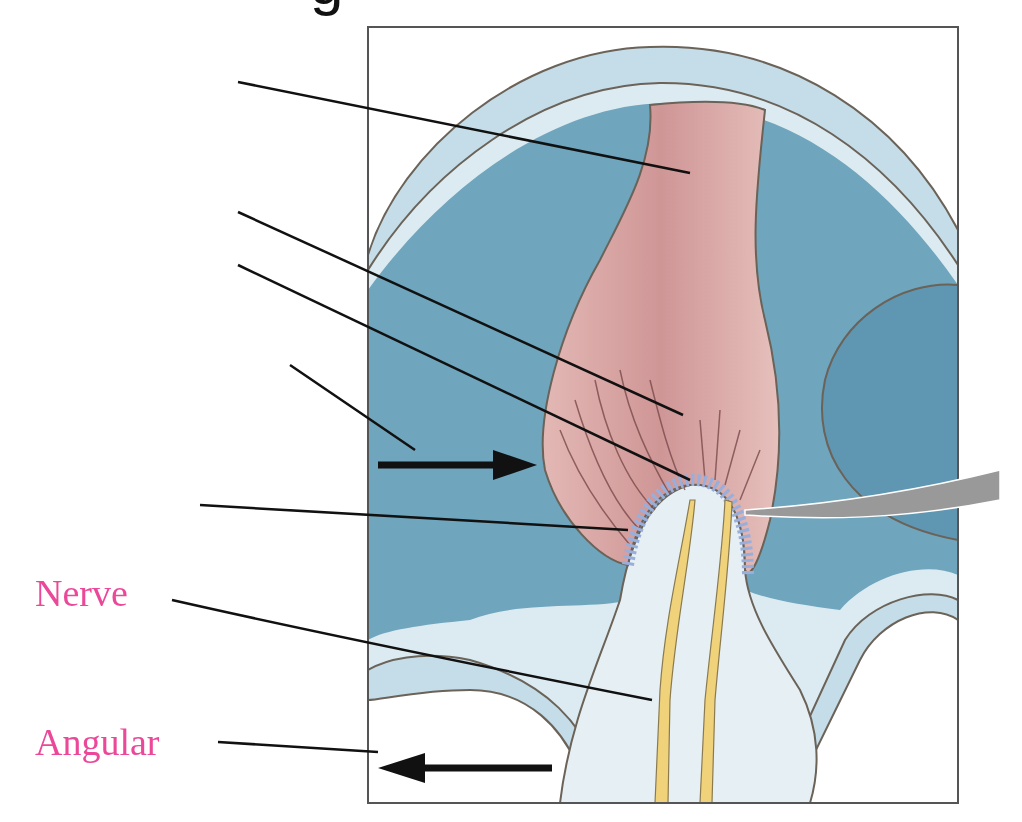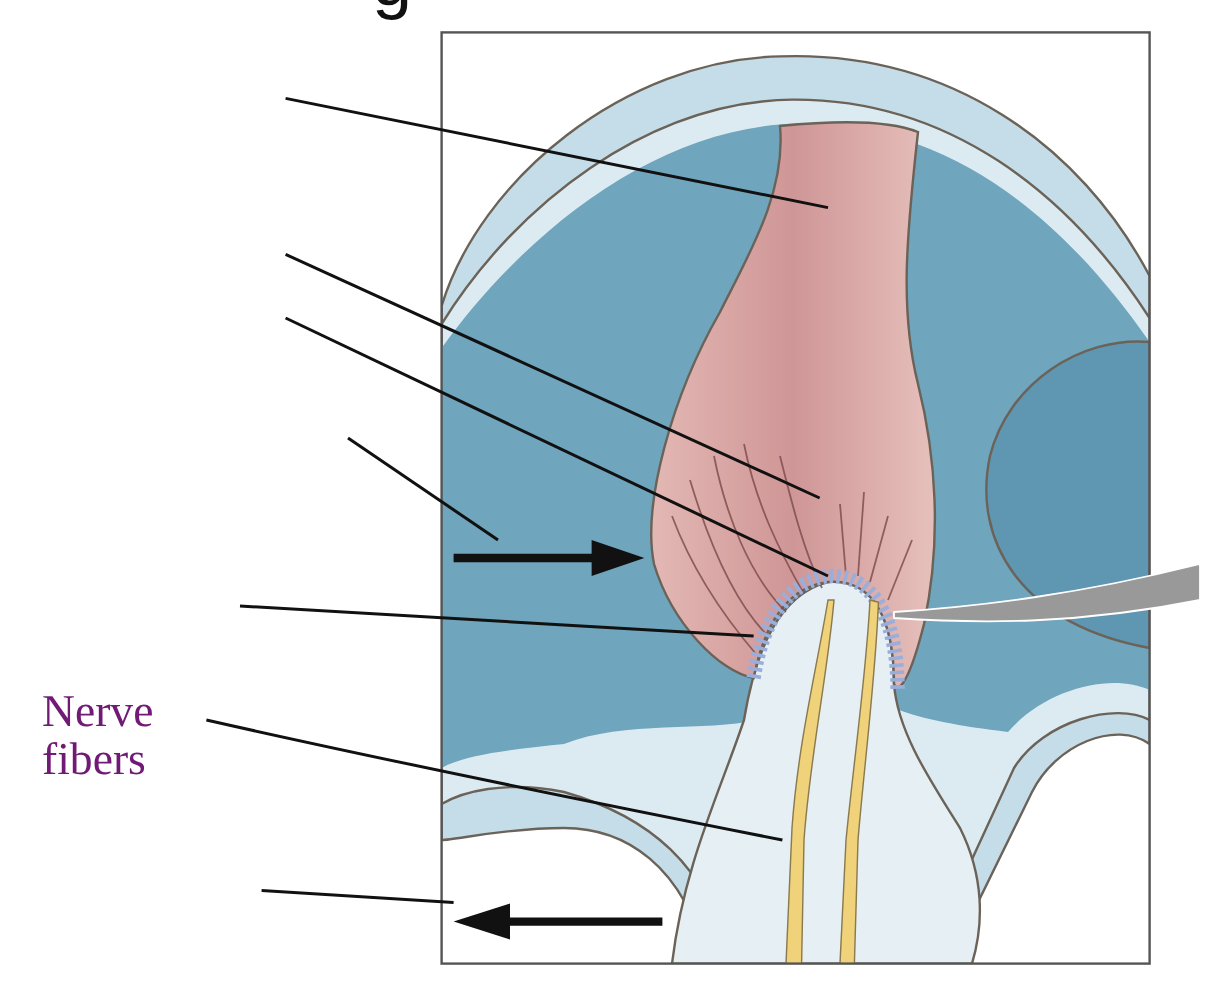--- a/index.html
+++ b/index.html
@@ -1,17 +1,17 @@
 <!DOCTYPE html>
 <html><head>
 <meta charset="utf-8">
 <style>
   html,body{margin:0;padding:0;background:#fff;}
   body{width:1022px;height:822px;position:relative;overflow:hidden;font-family:"Liberation Serif","DejaVu Serif",serif;}
-  .label{position:absolute;font-size:38px;line-height:40px;color:#701a75;}
+  .label{position:absolute;font-size:38px;line-height:40px;color:#ec4899;}
   svg{position:absolute;left:0;top:0;}
 </style>
 </head>
 <body>
 
 <svg width="1022" height="822" viewBox="0 0 1022 822">
   <defs>
     <linearGradient id="cup" x1="0" y1="0" x2="1" y2="0">
       <stop offset="0" stop-color="#e3b8b4"></stop>
       <stop offset="0.5" stop-color="#cf9696"></stop>
@@ -80,17 +80,17 @@
     <line x1="238" y1="265" x2="690" y2="480"></line>
     <line x1="290" y1="365" x2="415" y2="450"></line>
     <line x1="200" y1="505" x2="628" y2="530"></line>
     <path d="M172 600 C260 620,450 660,652 700"></path>
     <line x1="218" y1="742" x2="378" y2="752"></line>
   </g>
 </svg>
 
 <div class="label" style="left:35px;top:573px;">
   <div>Nerve</div>
-  <div>fibers</div>
 </div>
 
 <div class="label" style="left:35px;top:722px;">
+  <div>Angular</div>
 </div>
 
 </body></html>

